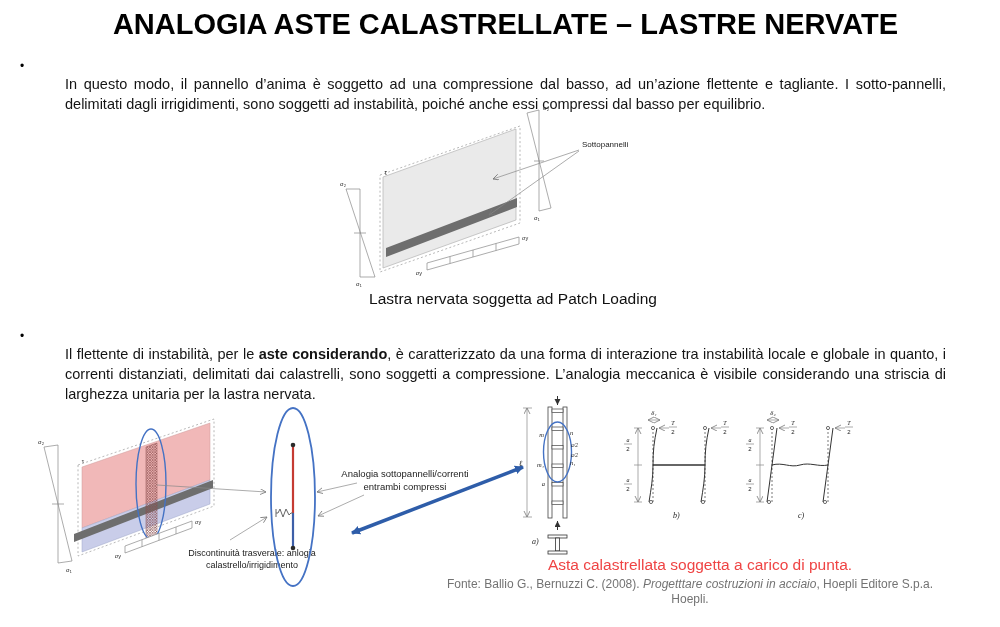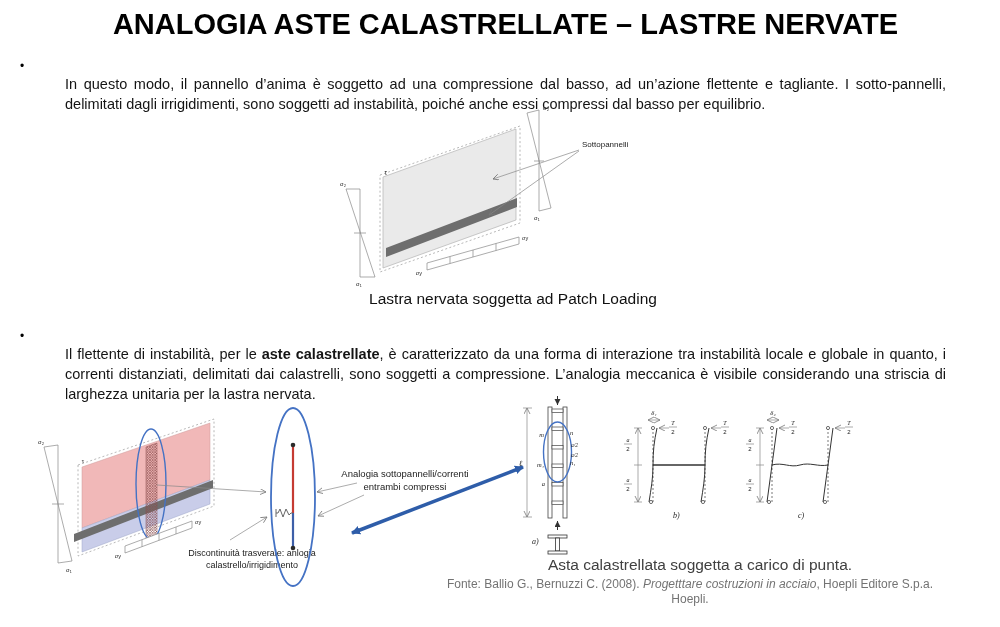--- a/index.html
+++ b/index.html
@@ -5,21 +5,21 @@
   html,body{margin:0;padding:0;background:#ffffff;}
   .slide{position:relative;width:1000px;height:627px;background:#fff;overflow:hidden;
          font-family:"Liberation Sans",sans-serif;color:#111;}
   .title{position:absolute;top:8px;left:11px;right:0;text-align:center;
          font-size:29px;font-weight:700;color:#000;letter-spacing:0px;}
   .bullet{position:absolute;left:20px;right:36px;display:flex;}
   .b1{top:56px;} .b2{top:326px;}
   .bm{width:27px;flex:none;font-size:12px;padding-top:3px;color:#000;}
   .bt{margin:18px;flex:1;font-size:14.5px;line-height:20px;text-align:justify;color:#141414;}
   .cap1{position:absolute;top:290px;left:13px;width:1000px;text-align:center;font-size:15.5px;color:#111;}
-  .cap2{position:absolute;top:556px;left:400px;width:600px;text-align:center;font-size:15.5px;color:#404040;z-index:5;}
+  .cap2{position:absolute;top:556px;left:400px;width:600px;text-align:center;font-size:15.5px;color:#ef4444;z-index:5;}
   .fonte{position:absolute;top:577px;left:380px;width:620px;text-align:center;
          font-size:12px;line-height:15px;color:#737373;z-index:5;}
   svg{position:absolute;overflow:visible;}
   .svg1{left:330px;top:105px;}
   .svg2{left:20px;top:395px;}
   text{font-family:"Liberation Sans",sans-serif;fill:#222;}
   .s55{font-size:5.5px;} .s6{font-size:6px;} .s65{font-size:6.5px;}
   .s8{font-size:8px;} .s9{font-size:9px;} .s95{font-size:9.5px;}
   .ital{font-family:"Liberation Serif",serif;font-style:italic;}
   .thin{stroke:#888;stroke-width:0.7;fill:none;}
@@ -96,21 +96,21 @@
       <text x="252" y="42" class="s8">Sottopannelli</text>
       <line x1="249" y1="45" x2="163" y2="74" class="thin" marker-end="url(#ah-gray)"></line>
       <line x1="249" y1="46" x2="159" y2="110" class="thin" marker-end="url(#ah-gray)"></line>
     </g>
   </svg>
 
   <div class="cap1">Lastra nervata soggetta ad Patch Loading</div>
 
   <div class="bullet b2">
     <span class="bm">•</span>
-    <p class="bt"><span>Il flettente di instabilità, per le </span><b>aste calastrellate</b><span>, è caratterizzato da una forma di interazione tra instabilità locale e globale in quanto, i correnti distanziati, delimitati dai calastrelli, sono soggetti a compressione. L’analogia meccanica è visibile considerando una striscia di larghezza unitaria per la lastra nervata.</span></p>
+    <p class="bt"><span>Il flettente di instabilità, per le </span><b>aste considerando</b><span>, è caratterizzato da una forma di interazione tra instabilità locale e globale in quanto, i correnti distanziati, delimitati dai calastrelli, sono soggetti a compressione. L’analogia meccanica è visibile considerando una striscia di larghezza unitaria per la lastra nervata.</span></p>
   </div>
 
   <svg class="svg2" width="960" height="218" viewBox="0 0 960 218">
 
     <g>
       <polygon points="58,70 194,24 194,111 58,161" class="dash"></polygon>
       <polygon points="62,72 190,28 190,85 62,133" fill="#f1b8b8" stroke="#cf9b9b" stroke-width="0.5"></polygon>
       <polygon points="62,133 190,85 190,109 62,157" fill="#c9cde9" stroke="#9fa6c9" stroke-width="0.5"></polygon>
       <polygon points="54,139 193,85 193,93 54,147" fill="#6e6e6e"></polygon>
       <polygon points="126,52 137,48 137,140 126,144" fill="url(#xhatch)" stroke="#8b4d4d" stroke-width="0.5"></polygon>

